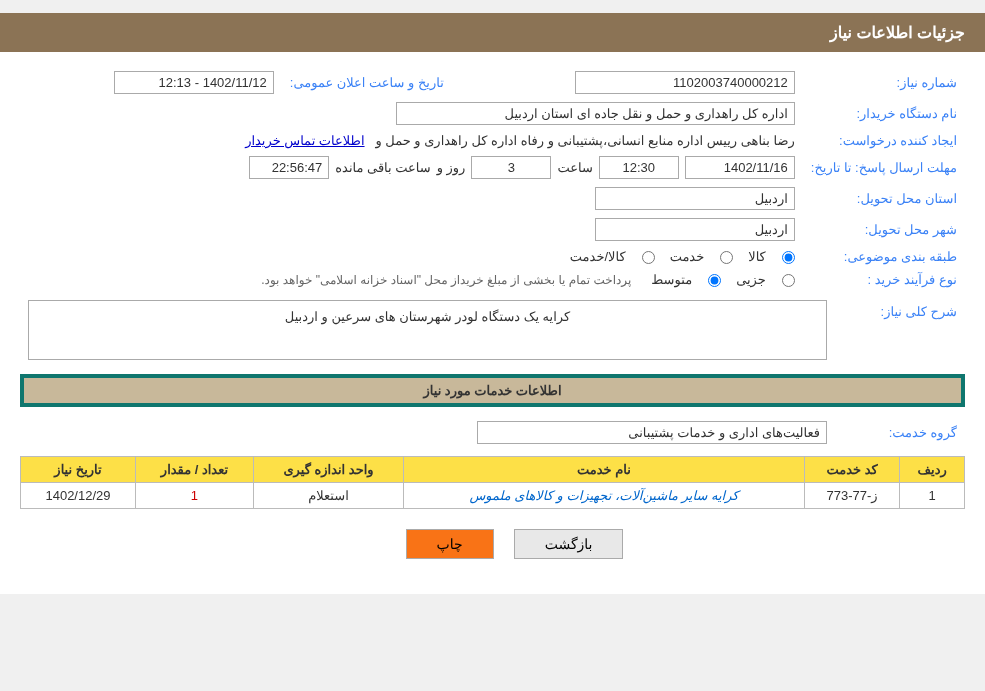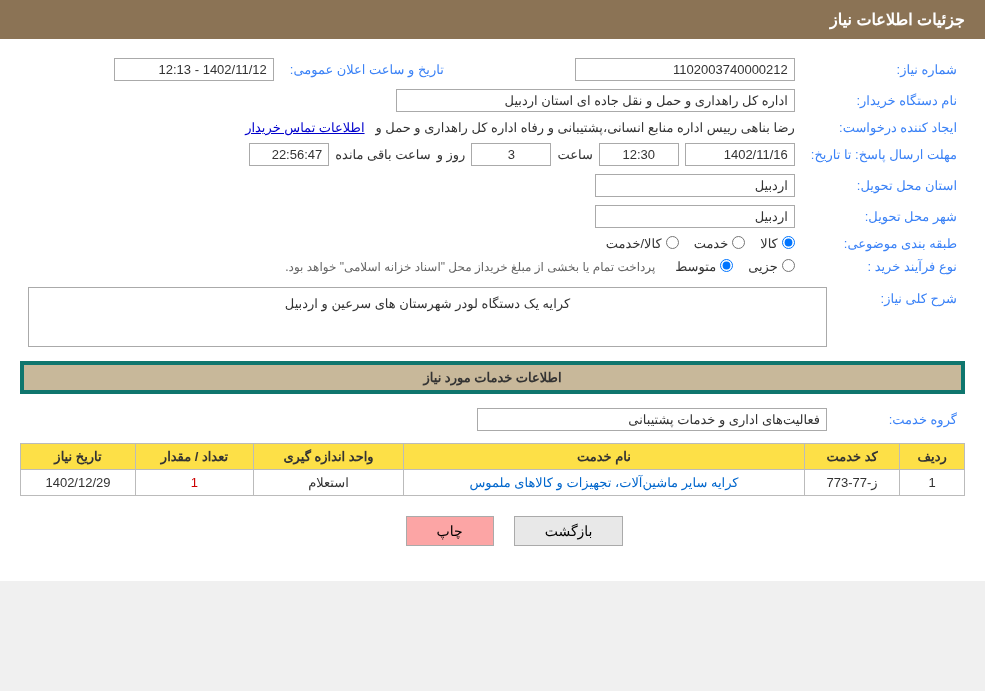--- a/index.html
+++ b/index.html
@@ -16,20 +16,21 @@
       background: #fff;
       padding-bottom: 20px;
     }
     .header-bar {
       background: #8B7355;
       color: #fff;
       text-align: right;
       padding: 10px 20px;
       font-size: 16px;
       font-weight: bold;
+      margin-top: 13px;
     }
     .content {
       padding: 15px 20px;
     }
     .section-title {
       background: #c8b89a;
       text-align: center;
       padding: 5px;
       font-weight: bold;
       margin: 10px 0;
@@ -70,22 +71,22 @@
       align-items: center;
       gap: 6px;
     }
     .radio-group {
       display: flex;
       gap: 15px;
       align-items: center;
     }
     .radio-item {
       display: flex;
-      align-items: flex-start;
-      gap: 4px;
+      align-items: flex-end;
+      gap: 16px;
     }
     .notice-text {
       color: #666;
       font-size: 12px;
     }
     .description-box {
       border: 1px solid #aaa;
       padding: 8px;
       min-height: 60px;
       text-align: center;
@@ -103,20 +104,21 @@
       text-align: center;
       font-weight: bold;
     }
     .services-table td {
       border: 1px solid #bbb;
       padding: 5px 8px;
       text-align: center;
     }
     .services-table td.service-name {
       color: #0066cc;
+      font-style: italic;
     }
     .services-table td.quantity {
       color: #cc0000;
     }
     .buyer-notes-box {
       border: 1px solid #aaa;
       min-height: 80px;
       padding: 8px;
       background: #fff;
       margin-top: 5px;
@@ -129,21 +131,21 @@
     }
     .btn {
       padding: 6px 30px;
       border: 1px solid #aaa;
       background: #f5f5f5;
       cursor: pointer;
       font-size: 14px;
       font-family: Tahoma, Arial, sans-serif;
     }
     .btn-print {
-      background: #fca5a5;
+      background: #f97316;
       margin-left: 44px;
     }
     .btn-back {
       background: #e8e8e8;
     }
     .watermark-area {
       position: relative;
     }
   </style>
 </head>

